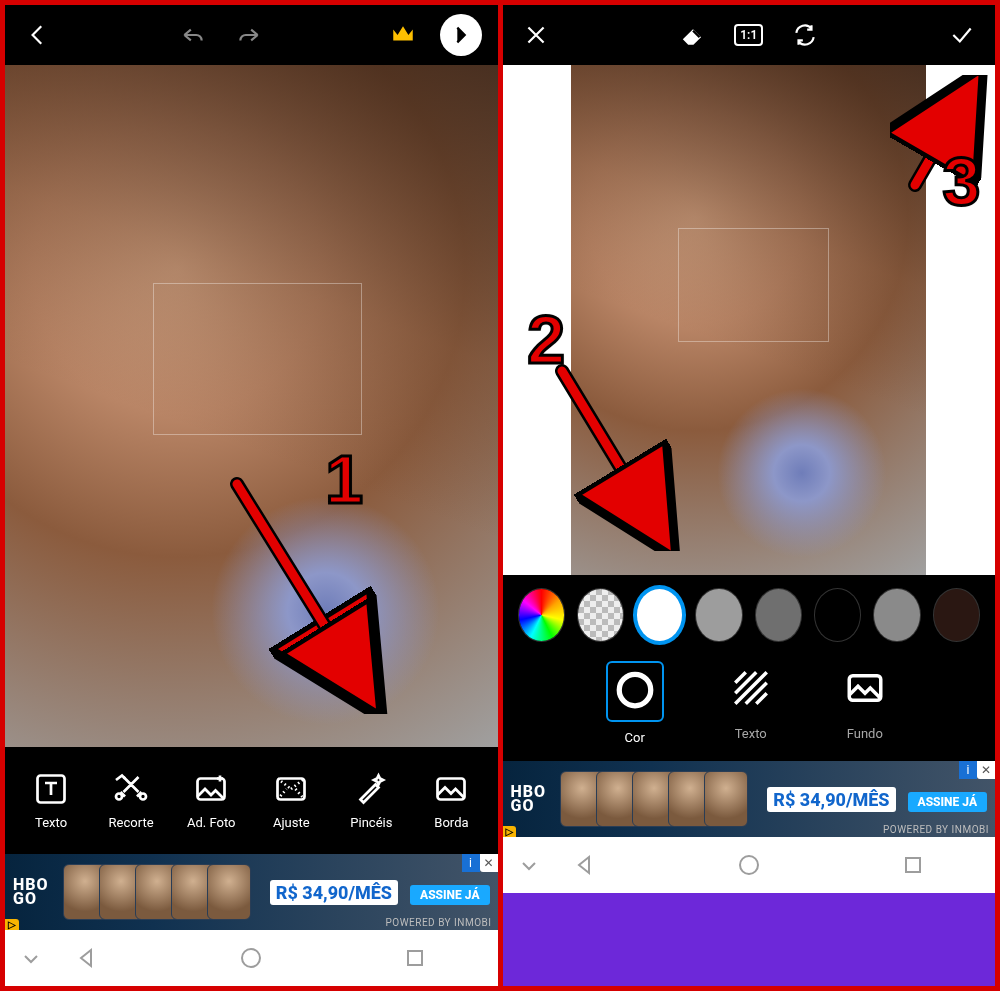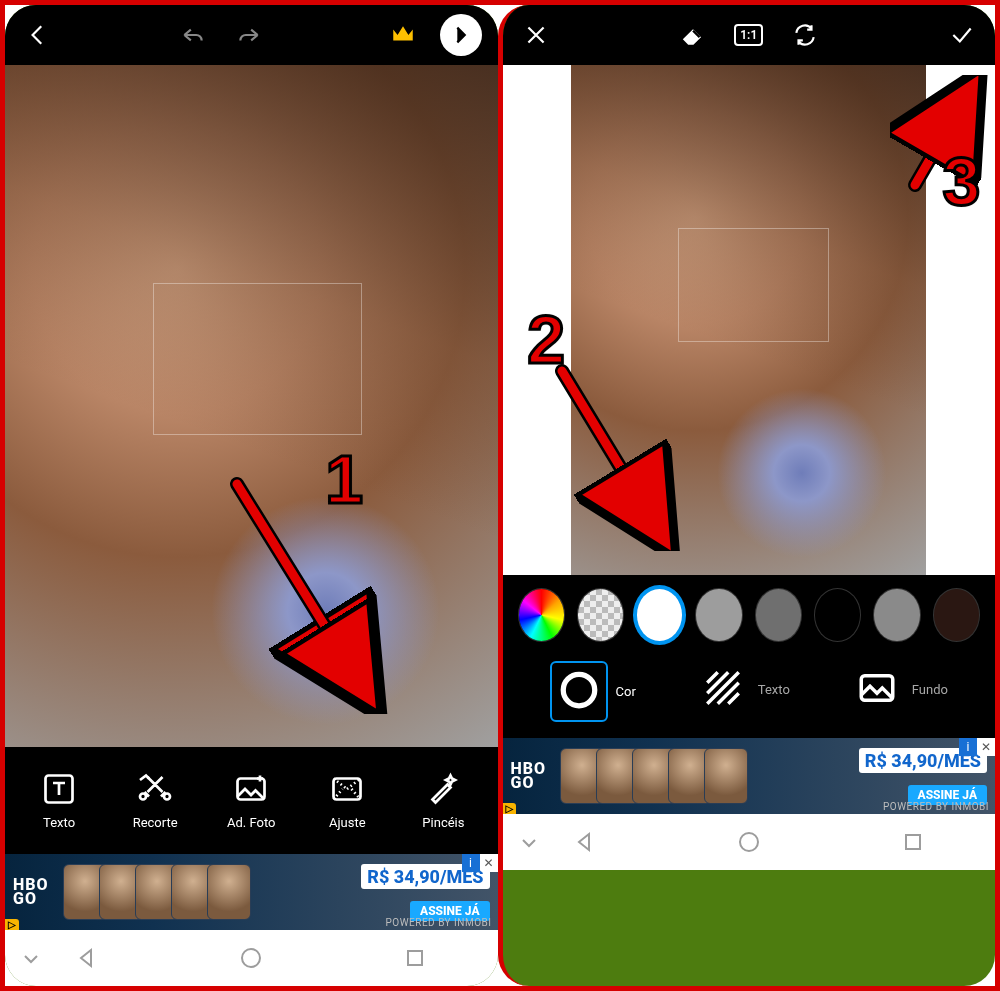--- a/index.html
+++ b/index.html
@@ -14,24 +14,23 @@
     display: flex;
     gap: 0;
     border: 5px solid #d60000;
     width: 1000px;
     height: 991px;
   }
   .phone {
     flex: 1;
     display: flex;
     flex-direction: column;
-    background: #4d7c0f;
+    background: #6d28d9;
     position: relative;
     overflow: hidden;
-    border-radius: 31px;
   }
   .phone + .phone { border-left: 5px solid #d60000; }
 
   
   .topbar {
     height: 60px;
     display: flex;
     align-items: center;
     justify-content: space-between;
     padding: 0 16px;
@@ -149,21 +148,21 @@
       linear-gradient(45deg,#bbb 25%,transparent 25%,transparent 75%,#bbb 75%),
       linear-gradient(45deg,#bbb 25%,#eee 25%,#eee 75%,#bbb 75%);
     background-size:12px 12px; background-position:0 0,6px 6px;
   }
   .sw.sel{ box-shadow:0 0 0 4px #0094f0; }
   .picker-modes{
     display:flex; gap:60px; justify-content:center; align-items:flex-start;
     padding-bottom:14px;
   }
   .pmode{
-    display:flex;align-items:center;gap:8px;
+    display:flex;flex-direction:column;align-items:center;gap:8px;
     font-size:13px;color:#a7a7a7;
     cursor:pointer;
   }
   .pmode svg{width:42px;height:42px;stroke:#fff;fill:none;stroke-width:2;}
   .pmode.sel{color:#fff;}
   .pmode.sel .pbox{border:2px solid #0094f0;border-radius:6px;}
   .pbox{padding:6px;}
 
   
   .ad {
@@ -181,21 +180,21 @@
     background:radial-gradient(circle at 50% 30%, #d0b090 0%, #7b5a3e 70%);
     border:1px solid #2a3d55;
     margin-left:-8px;
   }
   .ad-left{display:flex;align-items:center;gap:22px;}
   .hbologo{
     display:flex;flex-direction:column;line-height:.9;font-weight:800;
     font-size:16px;letter-spacing:1px;
   }
   .ad-right{
-    display:flex;flex-direction:column;align-items:flex-end;gap:12px;
+    display:flex;flex-direction:row;align-items:flex-end;gap:12px;
     font-size:11px;
   }
   .price{
     background:#fff;color:#1166cc;font-weight:800;font-size:18px;
     padding:2px 6px;border-radius:3px;
   }
   .cta{
     background:#19a9ff;color:#fff;font-weight:800;font-size:12px;
     padding:3px 10px;border-radius:3px;
   }
@@ -346,20 +345,29 @@
         <span>Ajuste</span>
       </div>
       <div class="tool">
         <div class="ticon">
             <svg viewBox="0 0 24 24">
               <path d="M5 19l10-10 2 2L7 21z"></path>
               <path d="M17 3l1 2 2 1-2 1-1 2-1-2-2-1 2-1z"></path>
             </svg>
           </div>
         <span>Pincéis</span>
+      </div>
+      <div class="tool">
+        <div class="ticon">
+            <svg viewBox="0 0 24 24">
+              <rect x="3" y="5" width="18" height="14" rx="2"></rect>
+              <path d="M3 16l5-5 4 4 3-3 6 6"></path>
+            </svg>
+          </div>
+        <span>Borda</span>
       </div>
     </div>
 
     <div class="ad">
       <div class="ad-left">
         <div class="hbologo">
           <span>HBO</span>
             <span>GO</span>
         </div>
         <div class="people">

